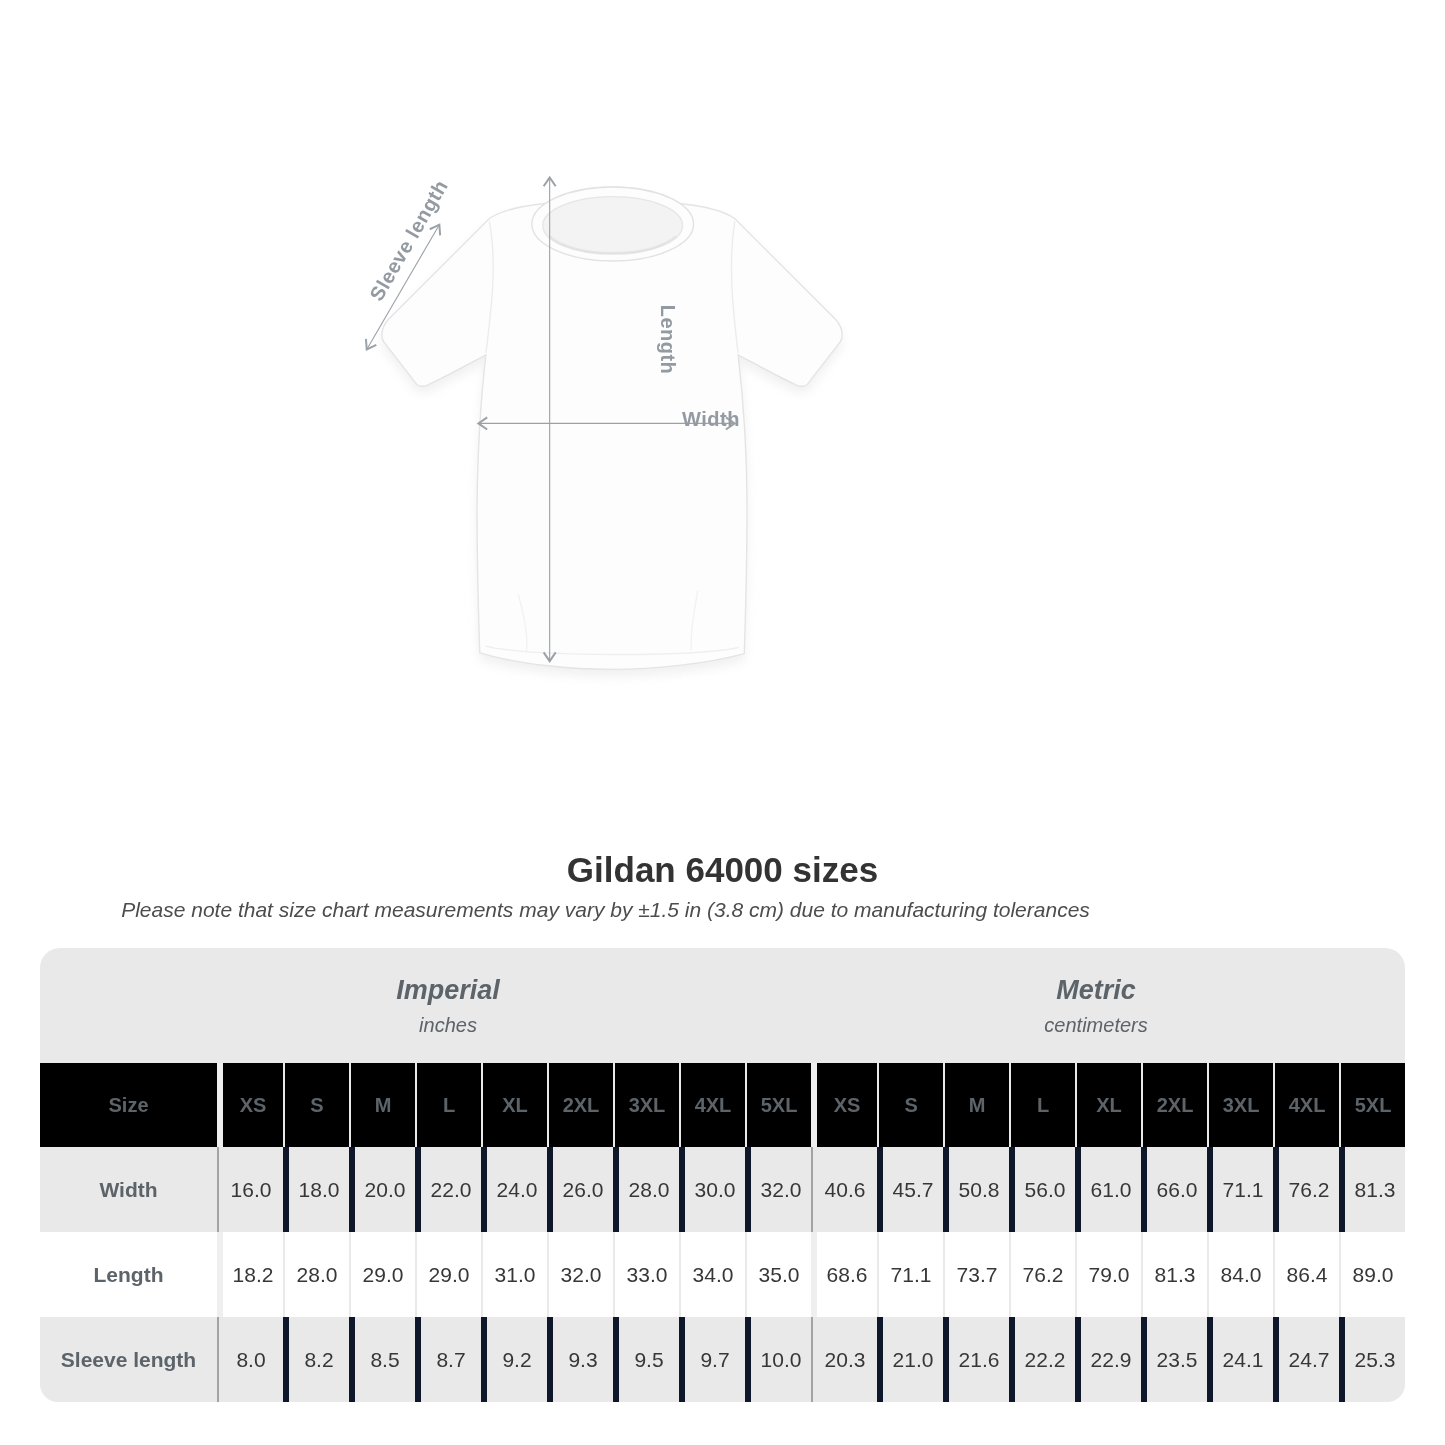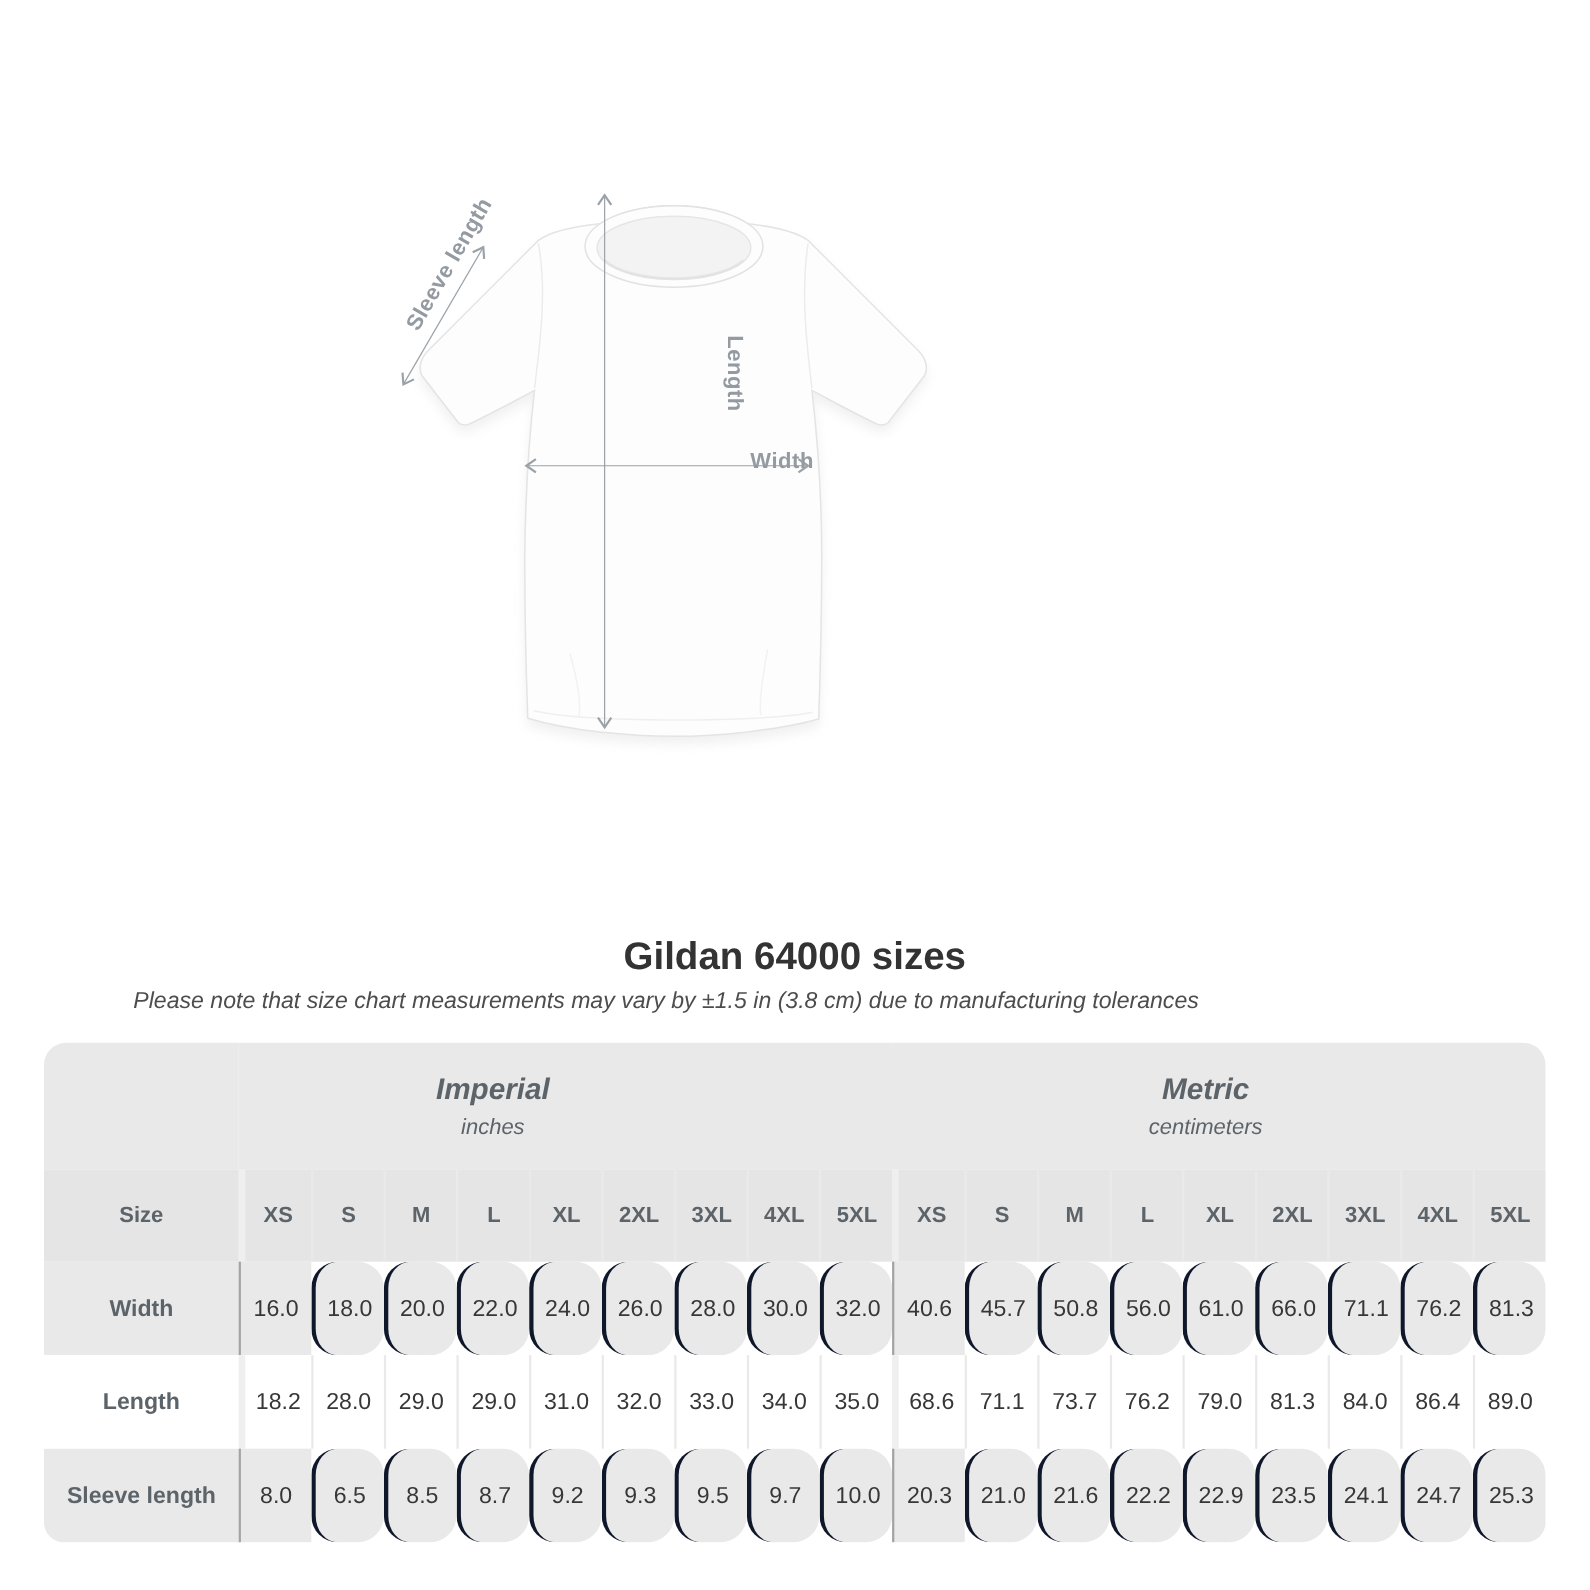--- a/index.html
+++ b/index.html
@@ -26,33 +26,33 @@
               border-spacing:0;table-layout:fixed;}
   .size-table td,.size-table th{box-sizing:border-box;padding:0;text-align:center;vertical-align:middle;}
   tr.group-row td{background:#e9e9e9;height:115px;}
   tr.group-row td.corner-l{border-top-left-radius:20px;}
   tr.group-row td.corner-r{border-top-right-radius:20px;margin-top:48px;}
   .group-title{font-size:27px;font-weight:bold;font-style:italic;color:#5c646a;}
   .group-unit{font-size:20px;font-style:italic;color:#5c646a;margin-top:8px;}
   .nudge-imperial{transform:translateX(-66px);}
   .nudge-metric{transform:translateX(-12px);}
 
-  tr.size-row th{background:#e5e5e5;height:84px;font-size:20px;font-weight:bold;color:#5c646a;}
+  tr.size-row th{background:#000000;height:84px;font-size:20px;font-weight:bold;color:#5c646a;}
   tr.data-row td{height:85px;font-size:21px;color:#373737;}
   tr.data-row td.row-label{font-size:21px;font-weight:bold;color:#5c646a;}
 
   tr.shaded td{background:#e9e9e9;}
   tr.plain td{background:#ffffff;}
 
   
   tr.size-row th.sep{border-left:2px solid #e9e9e9;}
   tr.size-row th.gsep{border-left:6px solid #efefef;margin-top:14px;}
   tr.plain td.sep{border-left:2px solid #e9e9e9;}
   tr.plain td.gsep{border-left:6px solid #efefef;}
-  tr.shaded td.sep{border-left:4px solid #0f172a;border-radius:24px;}
+  tr.shaded td.sep{border-left:6px solid #0f172a;}
   tr.shaded td.gsep{border-left:2px solid #a3a3a3;}
 
   tr.last td.corner-l{border-bottom-left-radius:18px;}
   tr.last td.corner-r{border-bottom-right-radius:18px;}
 </style>
 </head>
 <body>
 
 <div class="page">
 
@@ -221,21 +221,21 @@
       <td class="sep">79.0</td>
       <td class="sep">81.3</td>
       <td class="sep">84.0</td>
       <td class="sep">86.4</td>
       <td class="sep">89.0</td>
     </tr>
 
     <tr class="data-row shaded last">
       <td class="row-label corner-l">Sleeve length</td>
       <td class="gsep">8.0</td>
-      <td class="sep">6.5</td>
+      <td class="sep">8.2</td>
       <td class="sep">8.5</td>
       <td class="sep">8.7</td>
       <td class="sep">9.2</td>
       <td class="sep">9.3</td>
       <td class="sep">9.5</td>
       <td class="sep">9.7</td>
       <td class="sep">10.0</td>
       <td class="gsep">20.3</td>
       <td class="sep">21.0</td>
       <td class="sep">21.6</td>

